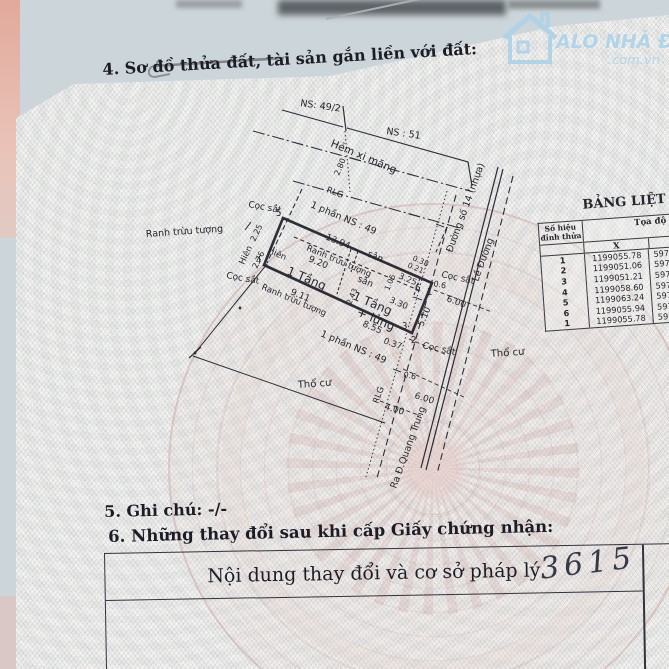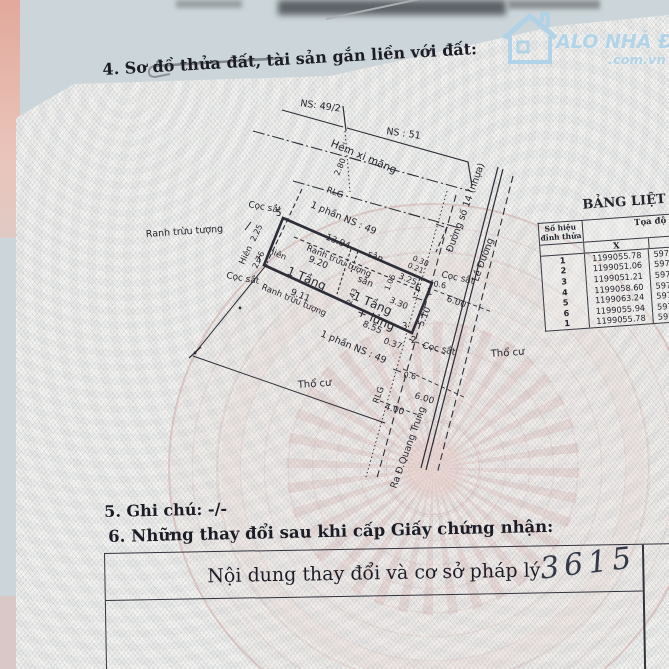--- a/index.html
+++ b/index.html
@@ -34,21 +34,21 @@
       repeating-radial-gradient(circle,rgba(197,150,146,.16) 0 1.5px,transparent 1.5px 24px);}
   .emblem .spokes{position:absolute;inset:22%;border-radius:50%;
       background:repeating-conic-gradient(rgba(197,150,146,.20) 0 4deg,transparent 4deg 10deg);}
   .emblem .hub{position:absolute;inset:41%;border-radius:50%;border:1.5px solid rgba(197,150,146,.30);
       background:radial-gradient(circle,rgba(230,203,199,.45) 0 30%,transparent 62%);}
   .emblem .ring2{position:absolute;inset:9%;border-radius:50%;border:1.5px solid rgba(197,150,146,.28);}
 
   
   .logo-text{left:556px;top:30px;font-family:"DejaVu Sans",sans-serif;font-style:italic;font-weight:bold;
      font-size:19px;color:rgba(172,209,231,.92);text-shadow:0 0 3px rgba(255,255,255,.55);white-space:nowrap;}
-  .logo-domain{left:608px;top:52px;font-family:"DejaVu Sans",sans-serif;font-style:italic;font-weight:bold;
+  .logo-domain{left:608px;top:52px;font-family:"DejaVu Sans",sans-serif;font-style:italic;font-weight:normal;
      font-size:13px;color:rgba(172,209,231,.92);text-shadow:0 0 3px rgba(255,255,255,.55);}
 
   
   .h4{left:102px;top:60px;width:380px;font-size:16px;font-weight:bold;color:#1c1c26;
       transform:rotate(-3.2deg);transform-origin:left top;white-space:nowrap;}
   .h5{left:104px;top:502px;font-size:16px;font-weight:bold;color:#1c1c26;
       transform:rotate(-1.3deg);transform-origin:left top;white-space:nowrap;}
   .h6{left:108px;top:527px;font-size:16.5px;font-weight:bold;color:#1c1c26;
       transform:rotate(-1.3deg);transform-origin:left top;white-space:nowrap;}
 

